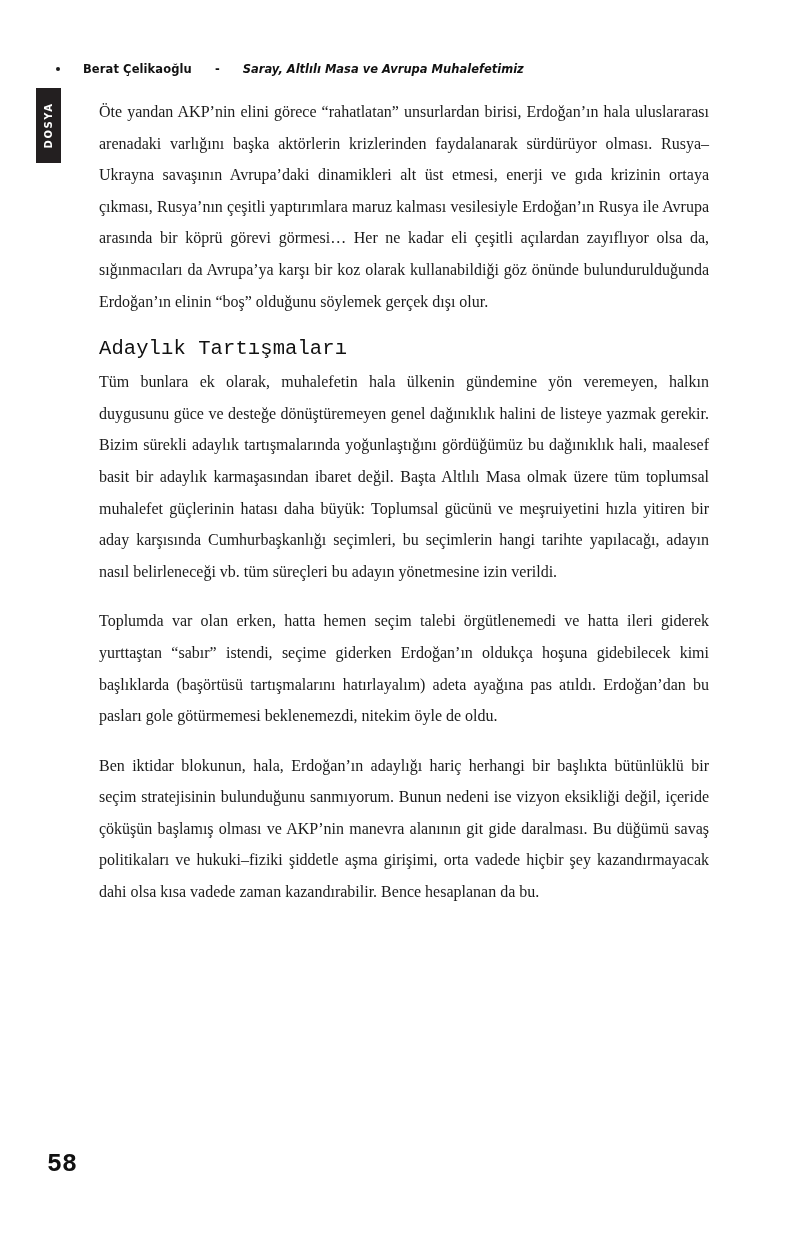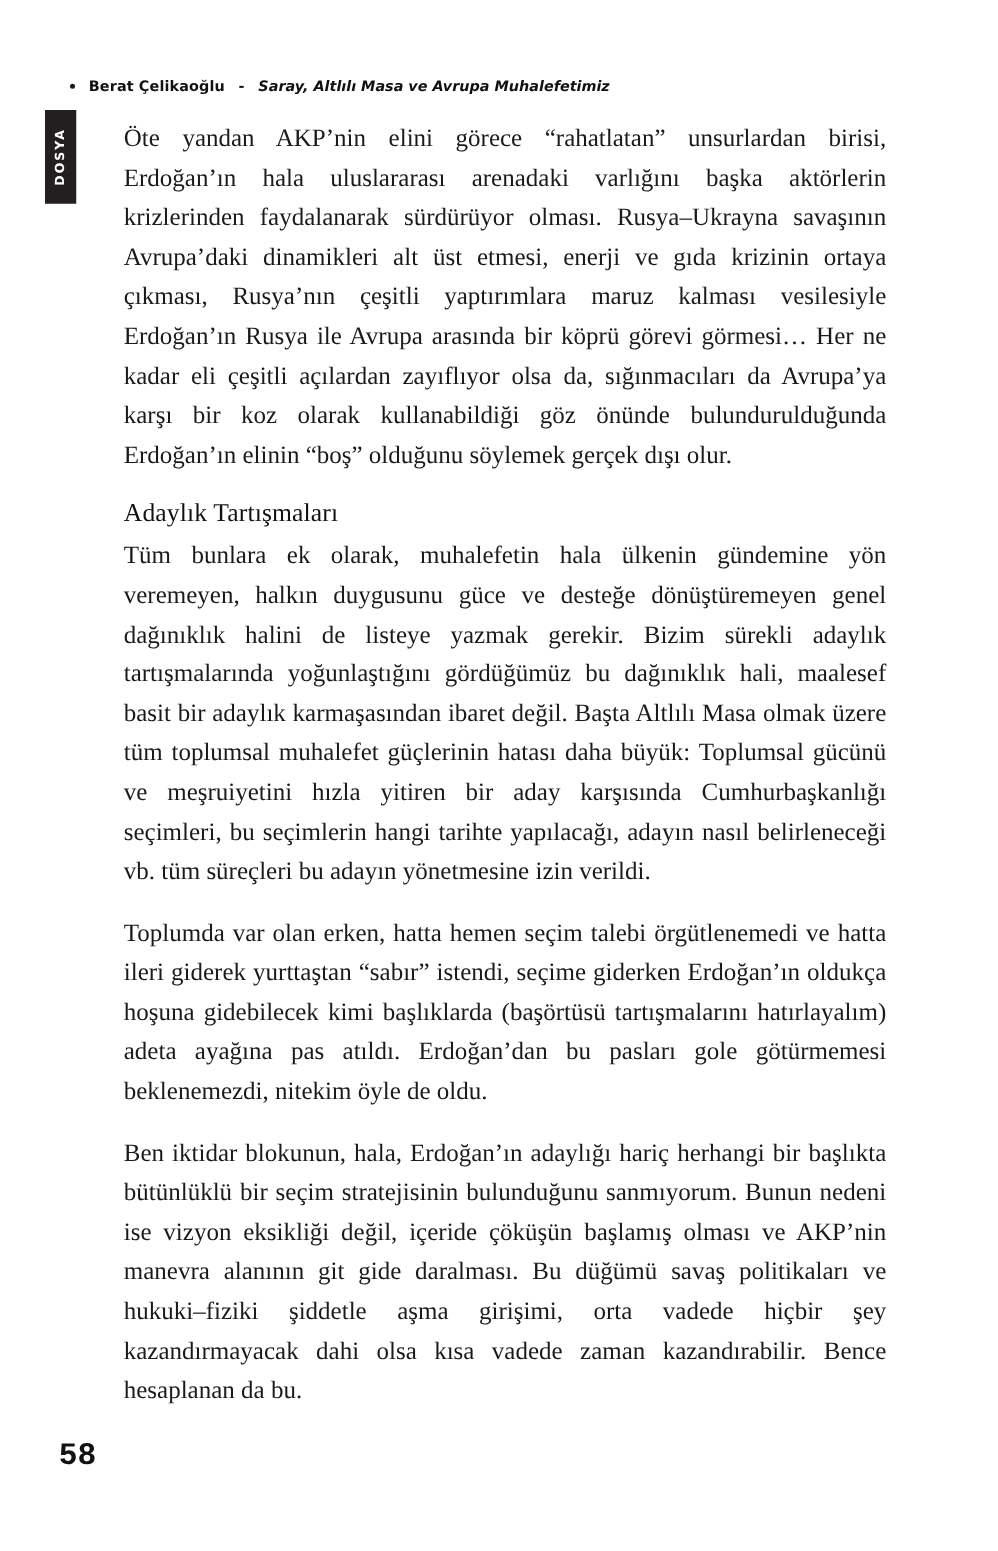--- a/index.html
+++ b/index.html
@@ -24,21 +24,21 @@
     background: #ffffff;
   }
 
   
   .running-head {
     position: absolute;
     left: 56px;
     top: 62px;
     display: flex;
     align-items: center;
-    gap: 11px;
+    gap: 23px;
     font-family: "DejaVu Sans", sans-serif;
   }
   .bullet-dot {
     width: 4px;
     height: 4px;
     border-radius: 50%;
     background: #1a1a1a;
     display: inline-block;
   }
   .head-author {
@@ -91,32 +91,32 @@
   .column {
     position: absolute;
     left: 99px;
     top: 96px;
     width: 610px;
   }
 
   p.body-par {
     margin: 0 0 18px 0;
     font-family: "Liberation Serif", serif;
-    font-size: 20px;
+    font-size: 16px;
     line-height: 31.6px;
     text-align: justify;
     text-justify: inter-word;
     hyphens: manual;
     color: #1a1a1a;
   }
   p.body-par:last-child { margin-bottom: 0; }
 
   h2.section-head {
     margin: 20px 0 6px 0;
-    font-family: Liberation Serif, serif;
+    font-family: Liberation Mono, monospace;
     font-size: 20.5px;
     font-weight: 400;
     letter-spacing: 0.1px;
     color: #111;
   }
 
   
   .folio {
     position: absolute;
     left: 47px;

